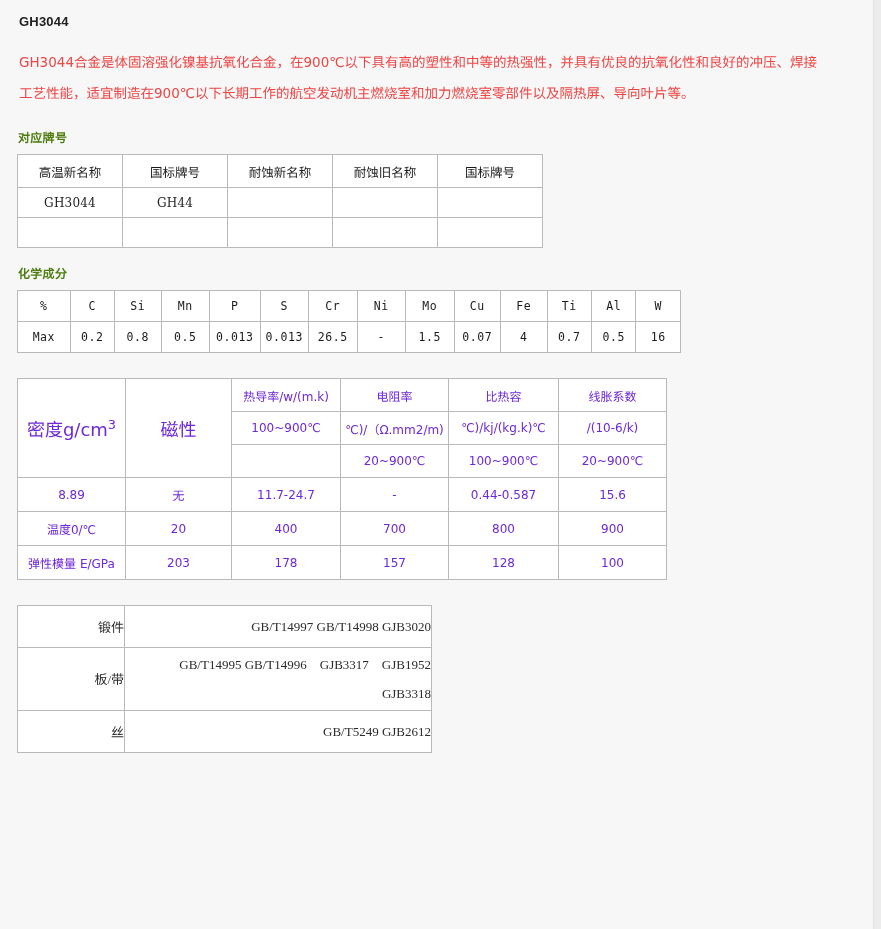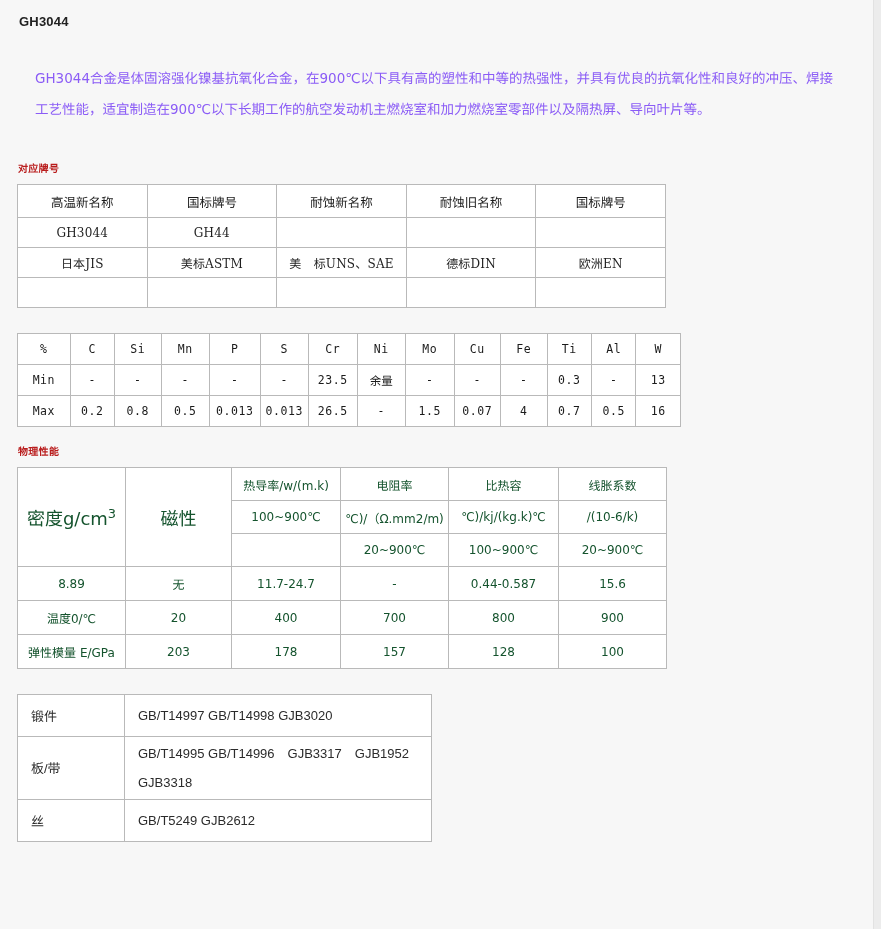--- a/index.html
+++ b/index.html
@@ -40,32 +40,32 @@
     font-size: 13px;
     font-weight: bold;
     color: #222;
     margin: 0;
     padding: 14px 0 0 2px;
     letter-spacing: .2px;
   }
   .intro {
     font-size: 13.5px;
     line-height: 31px;
-    color: #8b5cf6;
-    margin: 16px;
+    color: #ef4444;
+    margin: 0;
     padding: 18px 30px 0 2px;
     width: 830px;
     box-sizing: border-box;
     text-align: justify;
     font-family: "DejaVu Sans", "Liberation Sans", sans-serif;
   }
   .sec-head {
-    font-size: 10px;
+    font-size: 12px;
     font-weight: bold;
-    color: #b91c1c;
+    color: #4d7c0f;
     margin: 0;
     padding: 0 0 0 1px;
     letter-spacing: .3px;
     font-family: "DejaVu Sans", "Liberation Sans", sans-serif;
   }
 
   
   table {
     border-collapse: collapse;
     background: #fff;
@@ -77,21 +77,21 @@
     vertical-align: middle;
     font-weight: normal;
     background: #fff;
     padding: 0;
   }
   .framed {
     border: 1.4px solid #1d1d1d;
   }
 
   
-  #t-grades { width: 649px; margin-top: 9px; }
+  #t-grades { width: 526px; margin-top: 9px; }
   #t-grades td { height: 29px; font-size: 12px; }
   #t-grades .hdr {
     font-family: "DejaVu Sans", "Liberation Sans", sans-serif;
     font-size: 12.5px;
     color: #1a1a1a;
     height: 32px;
   }
   #t-grades .dat {
     font-family: "DejaVu Serif", "Liberation Serif", serif;
     font-size: 12px;
@@ -109,35 +109,35 @@
     letter-spacing: .6px;
   }
   #t-chem td.lbl { letter-spacing: .4px; }
   #t-chem .cjk { font-family: "DejaVu Sans", "Liberation Sans", sans-serif; letter-spacing: 0; }
 
   
   #t-phys { width: 649px; margin-top: 9px; }
   #t-phys td {
     font-family: "DejaVu Sans", "Liberation Sans", sans-serif;
     font-size: 12px;
-    color: #14532d;
+    color: #6d28d9;
     height: 32px;
     padding: 0 2px;
   }
   #t-phys td.tall { height: 33px; }
   #t-phys td.span3 { font-size: 18px; }
 
   
   #t-std { width: 415px; margin-top: 9px; }
   #t-std td {
-    font-family: Liberation Sans, sans-serif;
+    font-family: Liberation Serif, serif;
     font-size: 13px;
     color: #2b2b2b;
     height: 41px;
-    text-align: left;
+    text-align: right;
     padding: 0 0 0 13px;
     margin-top: 47px;
   }
   #t-std td.wrap { height: 62px; line-height: 29px; }
   #t-std .k { width: 93px; }
 
   .block { padding-top: 0; }
   .gap-a { height: 19px; }
   .gap-b { height: 16px; }
   .gap-c { height: 16px; }
@@ -167,40 +167,34 @@
           <td class="hdr">国标牌号</td>
         </tr>
         <tr>
           <td class="dat">GH3044</td>
           <td class="dat">GH44</td>
           <td class="dat"></td>
           <td class="dat"></td>
           <td class="dat"></td>
         </tr>
         <tr>
-          <td class="dat">日本JIS</td>
-          <td class="dat">美标ASTM</td>
-          <td class="dat">美　标UNS、SAE</td>
-          <td class="dat">德标DIN</td>
-          <td class="dat">欧洲EN</td>
-        </tr>
-        <tr>
           <td class="dat"></td>
           <td class="dat"></td>
           <td class="dat"></td>
           <td class="dat"></td>
           <td class="dat"></td>
         </tr>
       </tbody>
     </table>
   </div>
 
   <div class="gap-b"></div>
 
   <div class="block">
+    <div class="sec-head">化学成分</div>
     <table id="t-chem" class="framed">
       <colgroup>
         <col style="width:52px">
           <col style="width:44px">
           <col style="width:46px">
           <col style="width:48px">
         <col style="width:50px">
           <col style="width:48px">
           <col style="width:48px">
           <col style="width:48px">
@@ -222,36 +216,20 @@
           <td>Cr</td>
           <td>Ni</td>
           <td>Mo</td>
           <td>Cu</td>
           <td>Fe</td>
           <td>Ti</td>
           <td>Al</td>
           <td>W</td>
         </tr>
         <tr>
-          <td class="lbl">Min</td>
-          <td>-</td>
-          <td>-</td>
-          <td>-</td>
-          <td>-</td>
-          <td>-</td>
-          <td>23.5</td>
-          <td class="cjk">余量</td>
-          <td>-</td>
-          <td>-</td>
-          <td>-</td>
-          <td>0.3</td>
-          <td>-</td>
-          <td>13</td>
-        </tr>
-        <tr>
           <td class="lbl">Max</td>
           <td>0.2</td>
           <td>0.8</td>
           <td>0.5</td>
           <td>0.013</td>
           <td>0.013</td>
           <td>26.5</td>
           <td>-</td>
           <td>1.5</td>
           <td>0.07</td>
@@ -260,21 +238,20 @@
           <td>0.5</td>
           <td>16</td>
         </tr>
       </tbody>
     </table>
   </div>
 
   <div class="gap-c"></div>
 
   <div class="block">
-    <div class="sec-head">物理性能</div>
     <table id="t-phys" class="framed">
       <colgroup>
         <col style="width:108px">
           <col style="width:106px">
           <col style="width:109px">
         <col style="width:108px">
           <col style="width:110px">
           <col style="width:108px">
       </colgroup>
       <tbody>

